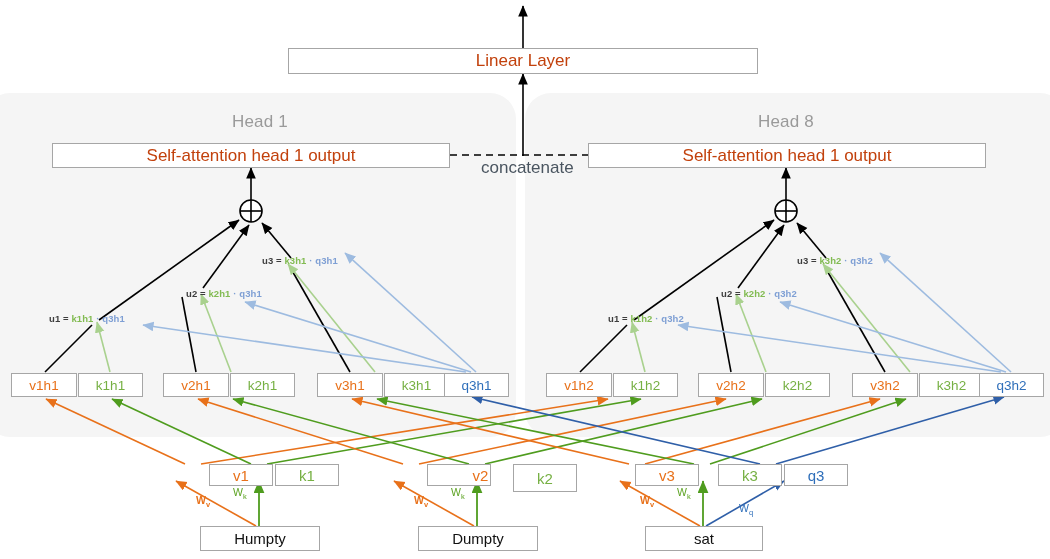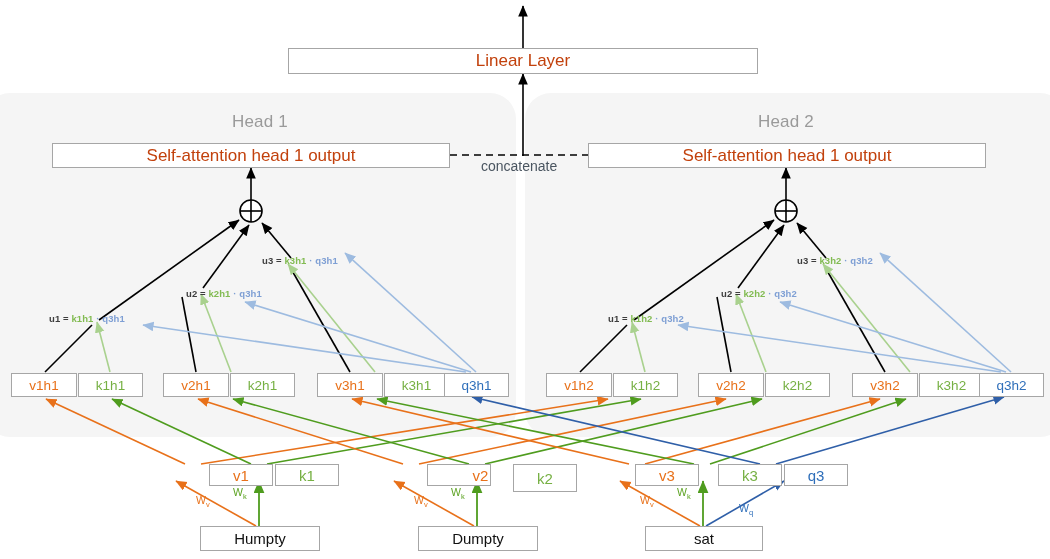--- a/index.html
+++ b/index.html
@@ -21,24 +21,24 @@
   .c-k{color:#76b043;}
   .c-q{color:#2f6fba;}
   .ulabel{position:absolute;font-size:9.5px;font-weight:bold;white-space:nowrap;
           letter-spacing:.1px;}
   .ulabel .u{color:#3d3d3d;}
   .ulabel .k{color:#82bb52;font-weight:bold;}
   .ulabel .q{color:#7e9fd4;font-weight:bold;}
   .ulabel .dot{color:#7e9fd4;}
   .wlabel{position:absolute;font-size:10.5px;white-space:nowrap;}
   .wlabel sub{font-size:7.5px;}
-  .w-v{color:#e8711a;}
+  .w-v{color:#e8711a;font-weight:bold;}
   .w-k{color:#5ca322;}
   .w-q{color:#2f6fba;}
-  .concat{position:absolute;color:#4a5560;font-size:14px;white-space:nowrap;}
+  .concat{position:absolute;color:#4a5560;font-size:17px;white-space:nowrap;}
 </style>
 </head>
 <body>
 
 <div id="stage">
 
   <div class="panel" style="left:-16px;top:93px;width:532px;height:344px;"></div>
   <div class="panel" style="left:525px;top:93px;width:541px;height:344px;"></div>
 
   <svg class="layer" viewBox="0 0 1050 559">
@@ -167,21 +167,21 @@
   </div>
 
   <div class="box qkvh c-v" style="left:11px;top:373px;width:66px;height:24px;">v1h1</div>
   <div class="box qkvh c-k" style="left:78px;top:373px;width:65px;height:24px;">k1h1</div>
   <div class="box qkvh c-v" style="left:163px;top:373px;width:66px;height:24px;">v2h1</div>
   <div class="box qkvh c-k" style="left:230px;top:373px;width:65px;height:24px;">k2h1</div>
   <div class="box qkvh c-v" style="left:317px;top:373px;width:66px;height:24px;">v3h1</div>
   <div class="box qkvh c-k" style="left:384px;top:373px;width:65px;height:24px;">k3h1</div>
   <div class="box qkvh c-q" style="left:444px;top:373px;width:65px;height:24px;">q3h1</div>
 
-  <div class="head-title" style="left:706px;top:112px;width:160px;">Head 2</div>
+  <div class="head-title" style="left:706px;top:112px;width:160px;">Head 8</div>
 
   <div class="box wide" style="left:588px;top:143px;width:398px;height:25px;">Self-attention head 1 output</div>
 
   <div class="ulabel" style="left:608px;top:313px;text-align:right;">
     <span class="u">u1 =</span>
     <span class="k">k1h2</span>
     <span class="dot">·</span>
     <span class="q">q3h2</span>
   </div>
   <div class="ulabel" style="left:721px;top:288px;">

